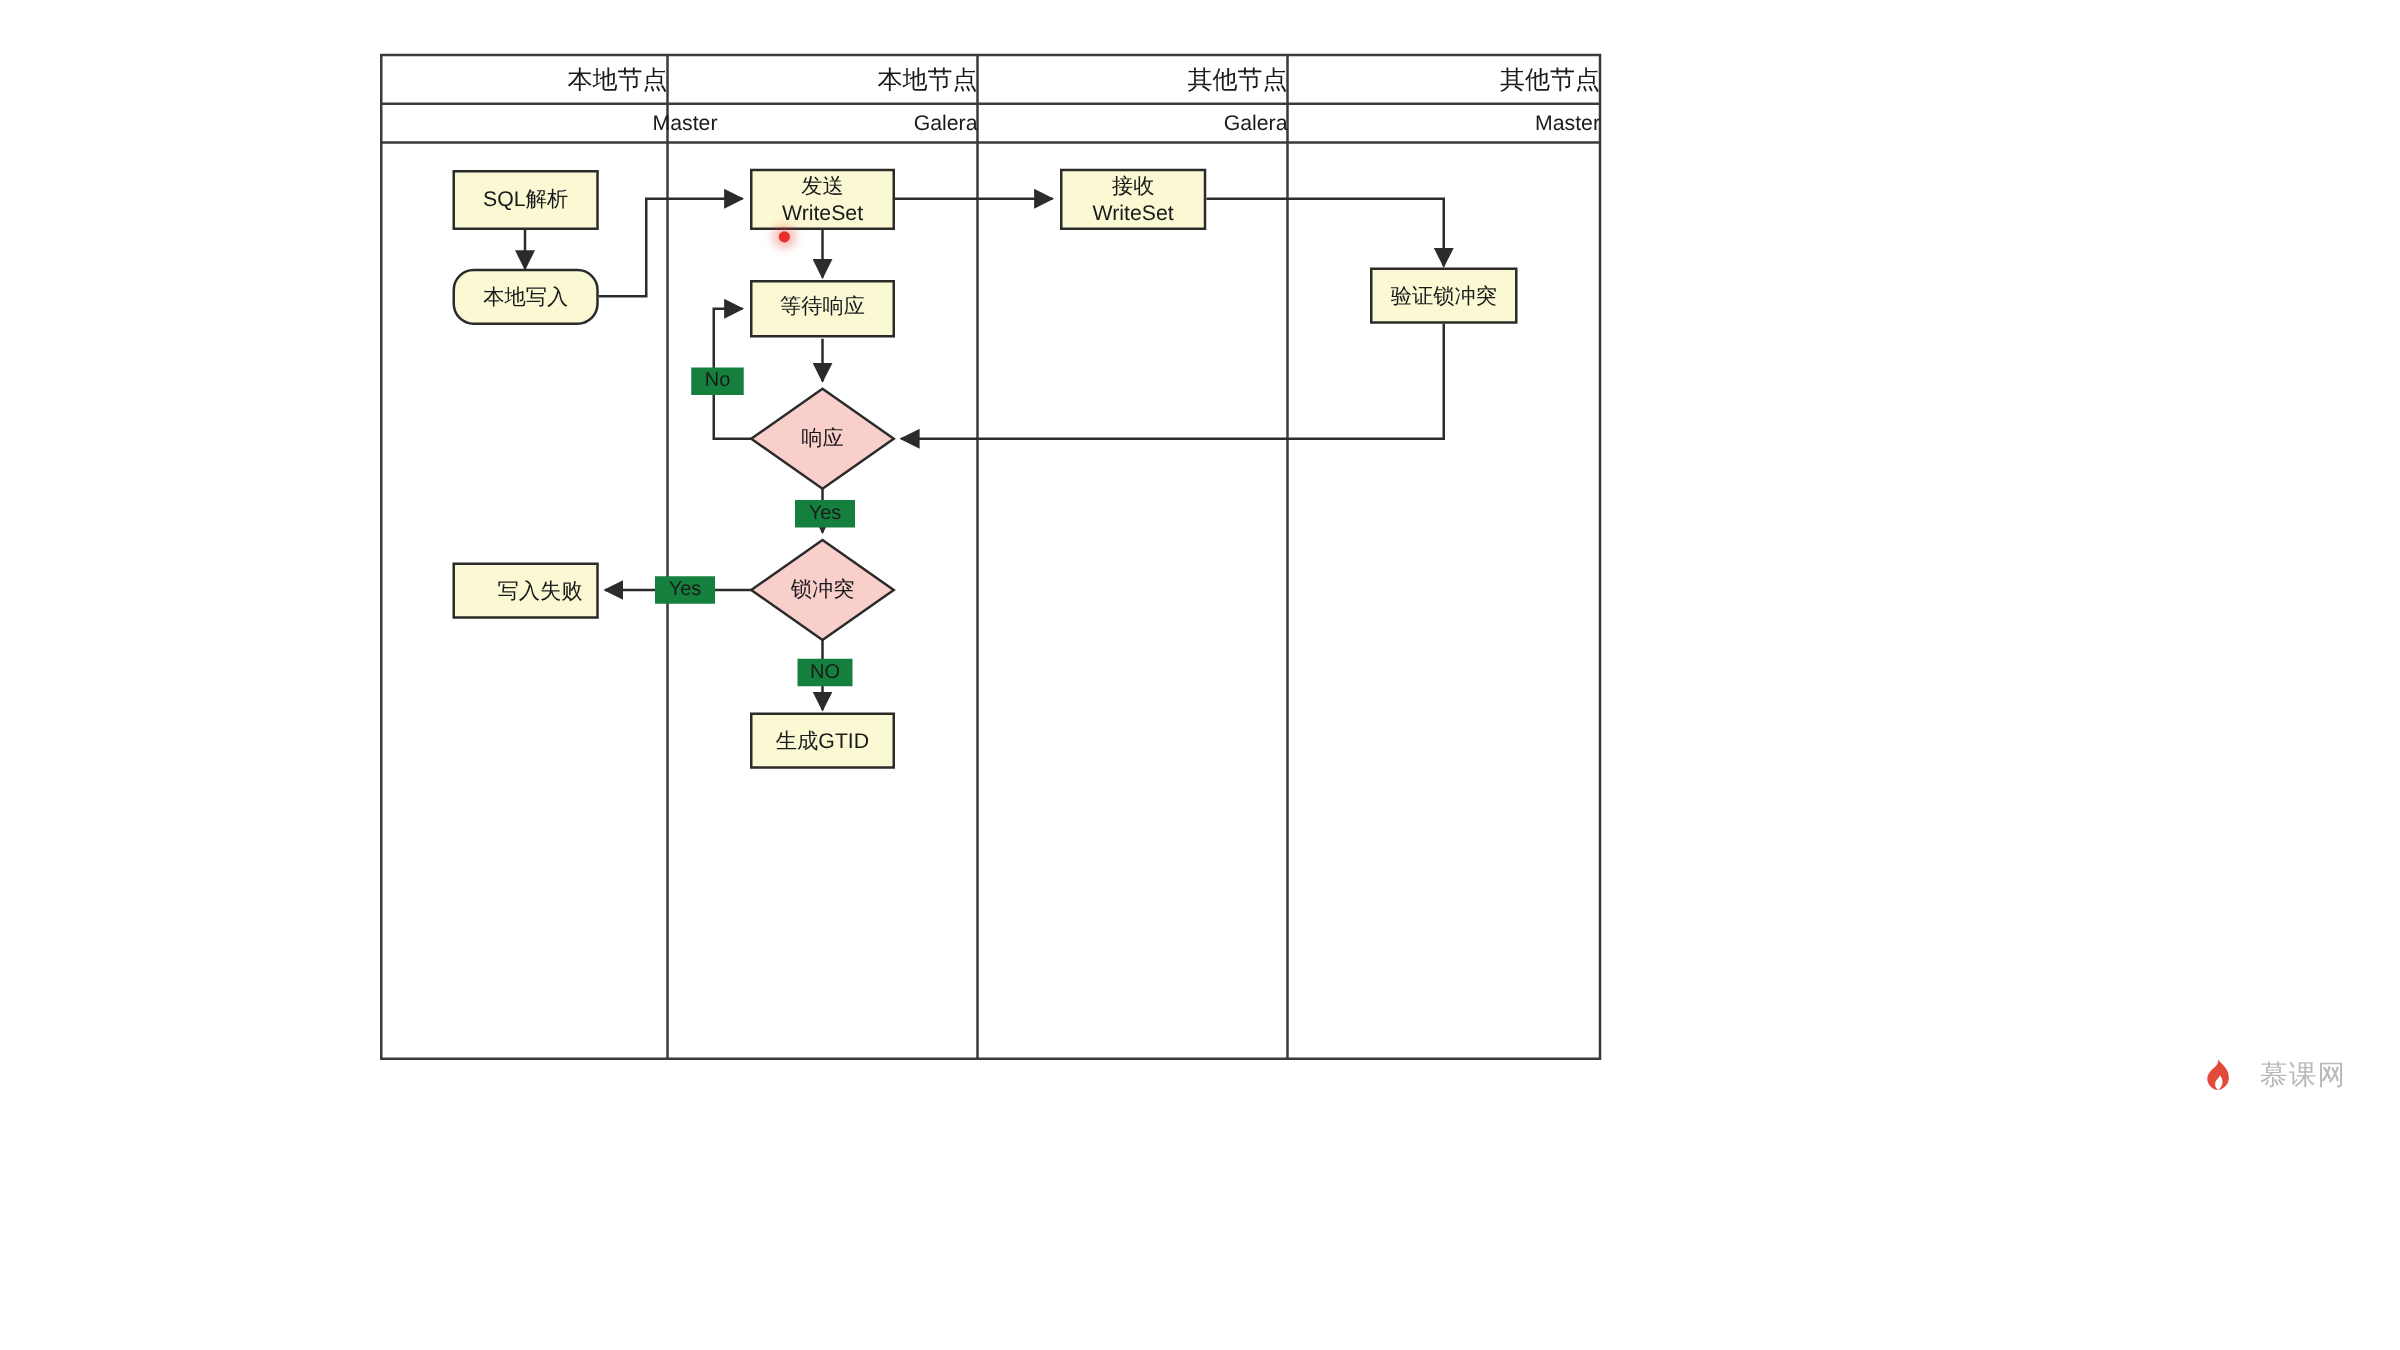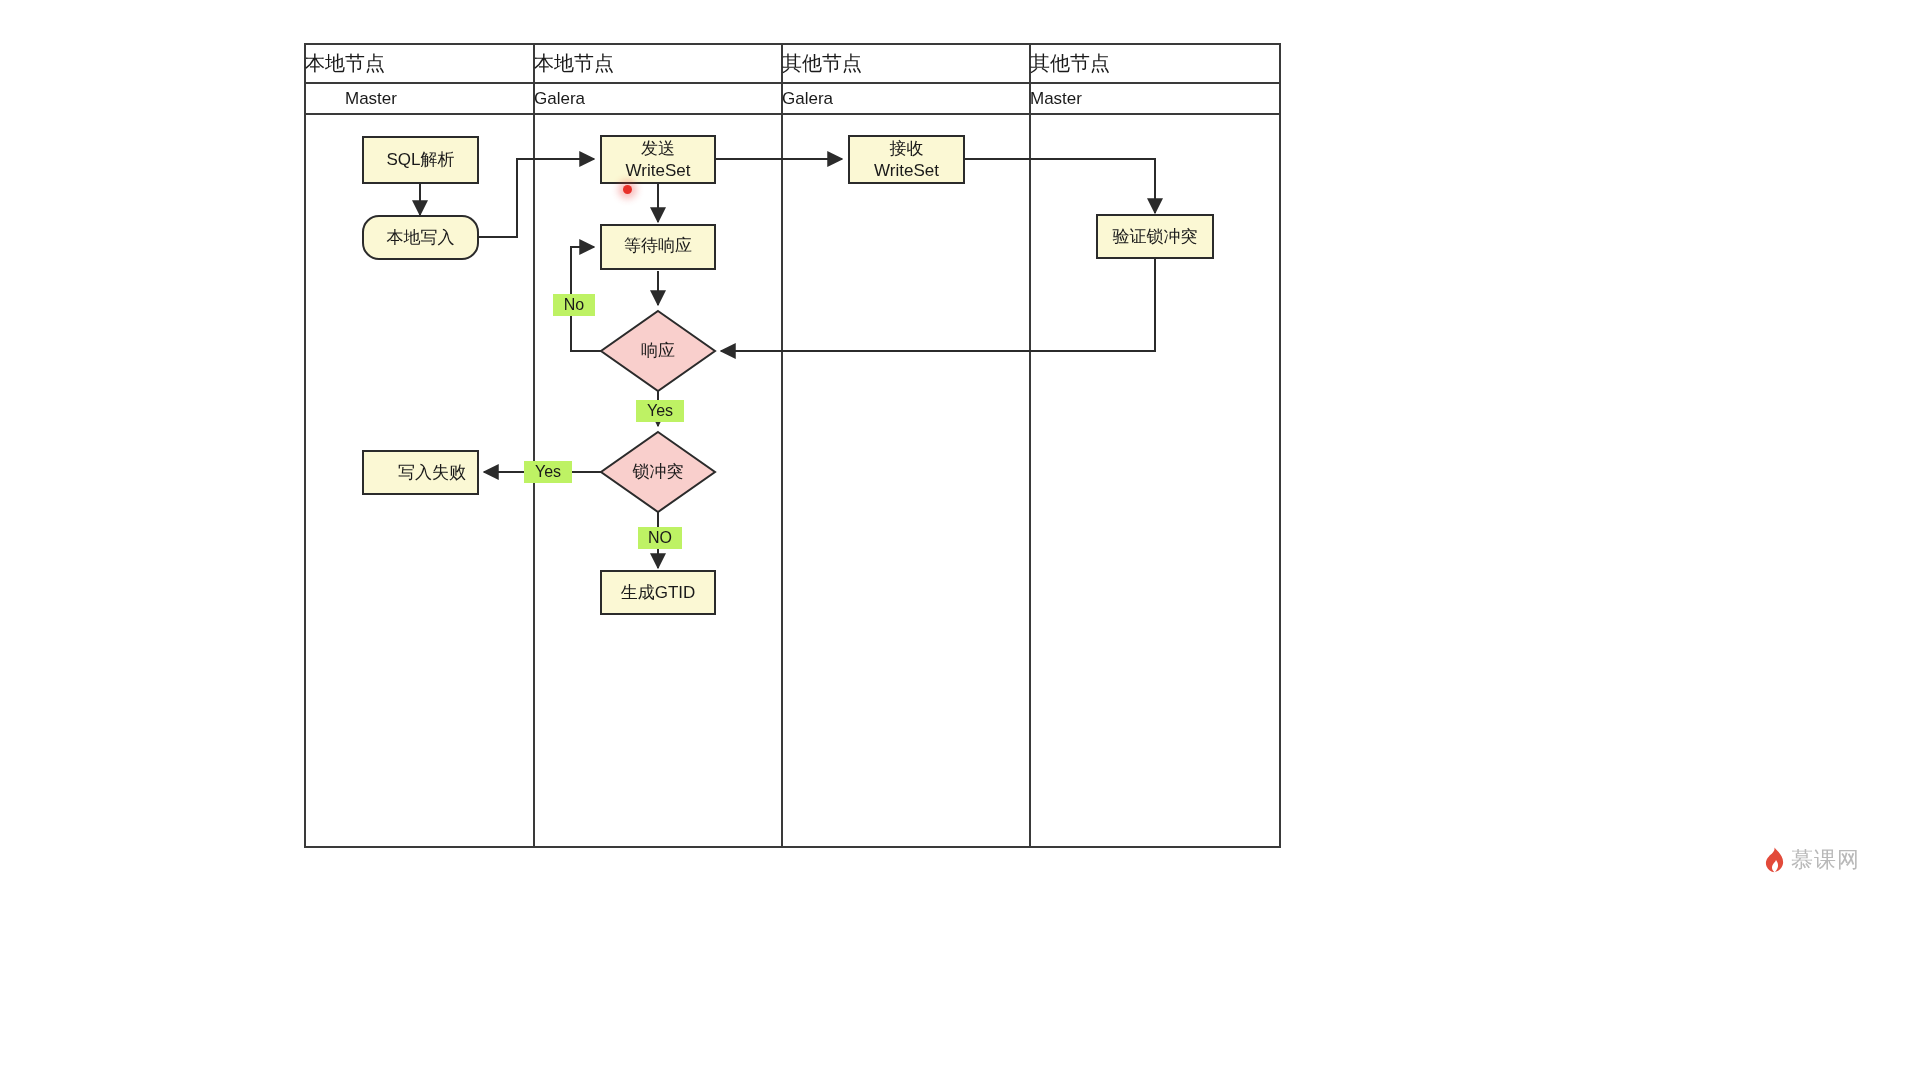--- a/index.html
+++ b/index.html
@@ -8,21 +8,21 @@
     background:#ffffff;
     font-family:"Liberation Sans","DejaVu Sans",sans-serif;
     overflow:hidden;
     position:relative;
   }
   #stage{position:absolute;left:0;top:0;width:1920px;height:1080px;}
   svg.layer{position:absolute;left:0;top:0;width:1920px;height:1080px;}
 
   .lane-title,.lane-sub{
     position:absolute;
-    display:flex;align-items:center;justify-content:flex-start;
+    display:flex;align-items:center;justify-content:flex-end;
     color:#1a1a1a;
     text-align:center;
     white-space:nowrap;
     border-radius:13px;
   }
   .lane-title{font-size:20px;}
   .lane-sub{font-size:17px;}
 
   .node{
     position:absolute;
@@ -42,37 +42,37 @@
     background:transparent;
     border:none;
     text-align:center;
   }
   .node.decision .dlabel{position:relative;z-index:3;}
 
   .edge-label{
     position:absolute;
     font-size:16px;
     color:#1a1a1a;
-    background:#bef264;
+    background:#15803d;
     padding:0 2px;
     white-space:nowrap;
     display:flex;align-items:center;justify-content:center;
   }
 
   .cursor-dot{
     position:absolute;
     width:9px;height:9px;border-radius:50%;
     background:#e8302a;
     box-shadow:0 0 7px 5px rgba(232,48,42,0.30);
     z-index:40;
   }
 
   .watermark{
     position:absolute;
-    display:flex;align-items:center;gap:7px;
+    display:flex;align-items:center;gap:24px;
     color:#b9b9b9;
     font-size:22px;
     letter-spacing:1px;
     user-select:none;
   }
   .wm-flame{display:block;}
 </style>
 </head>
 <body>
 

